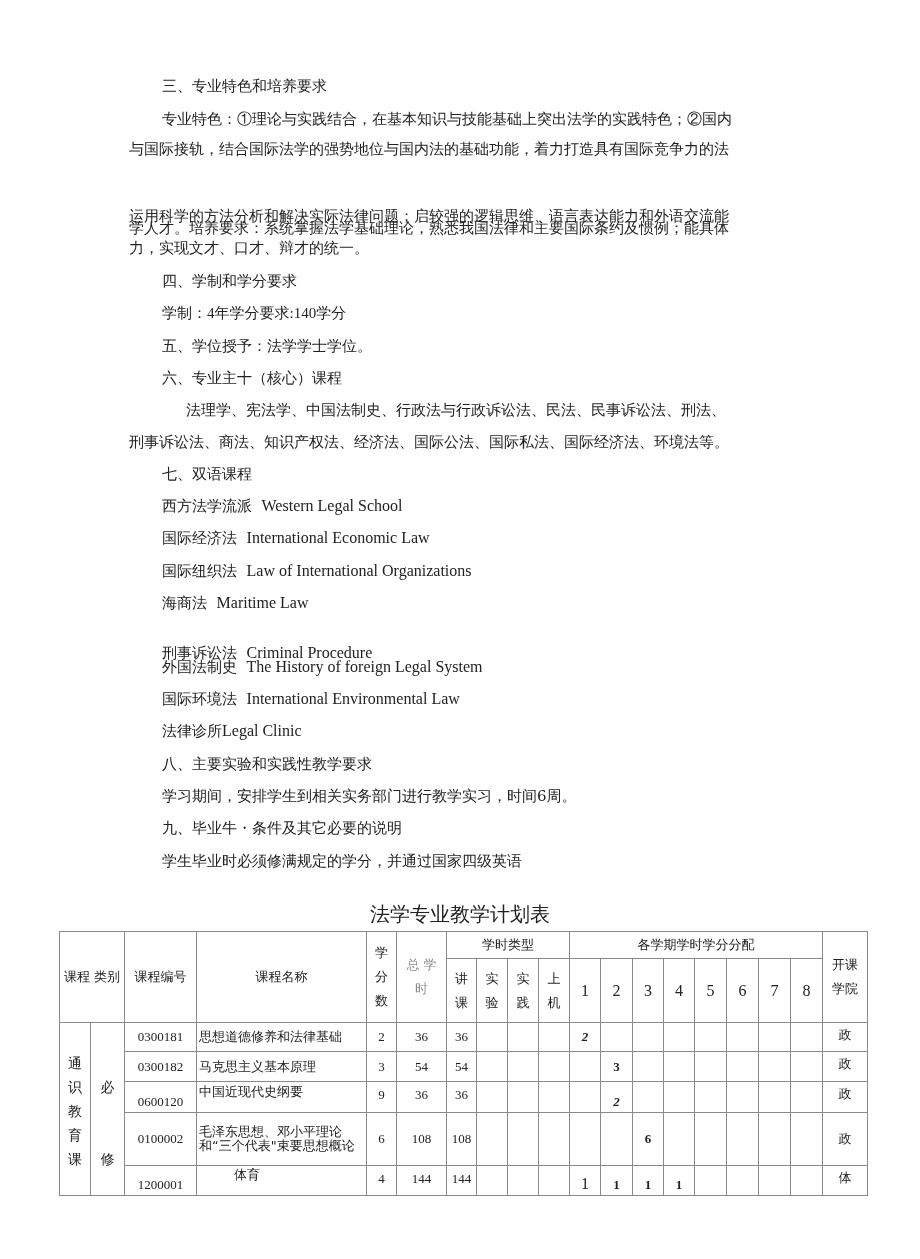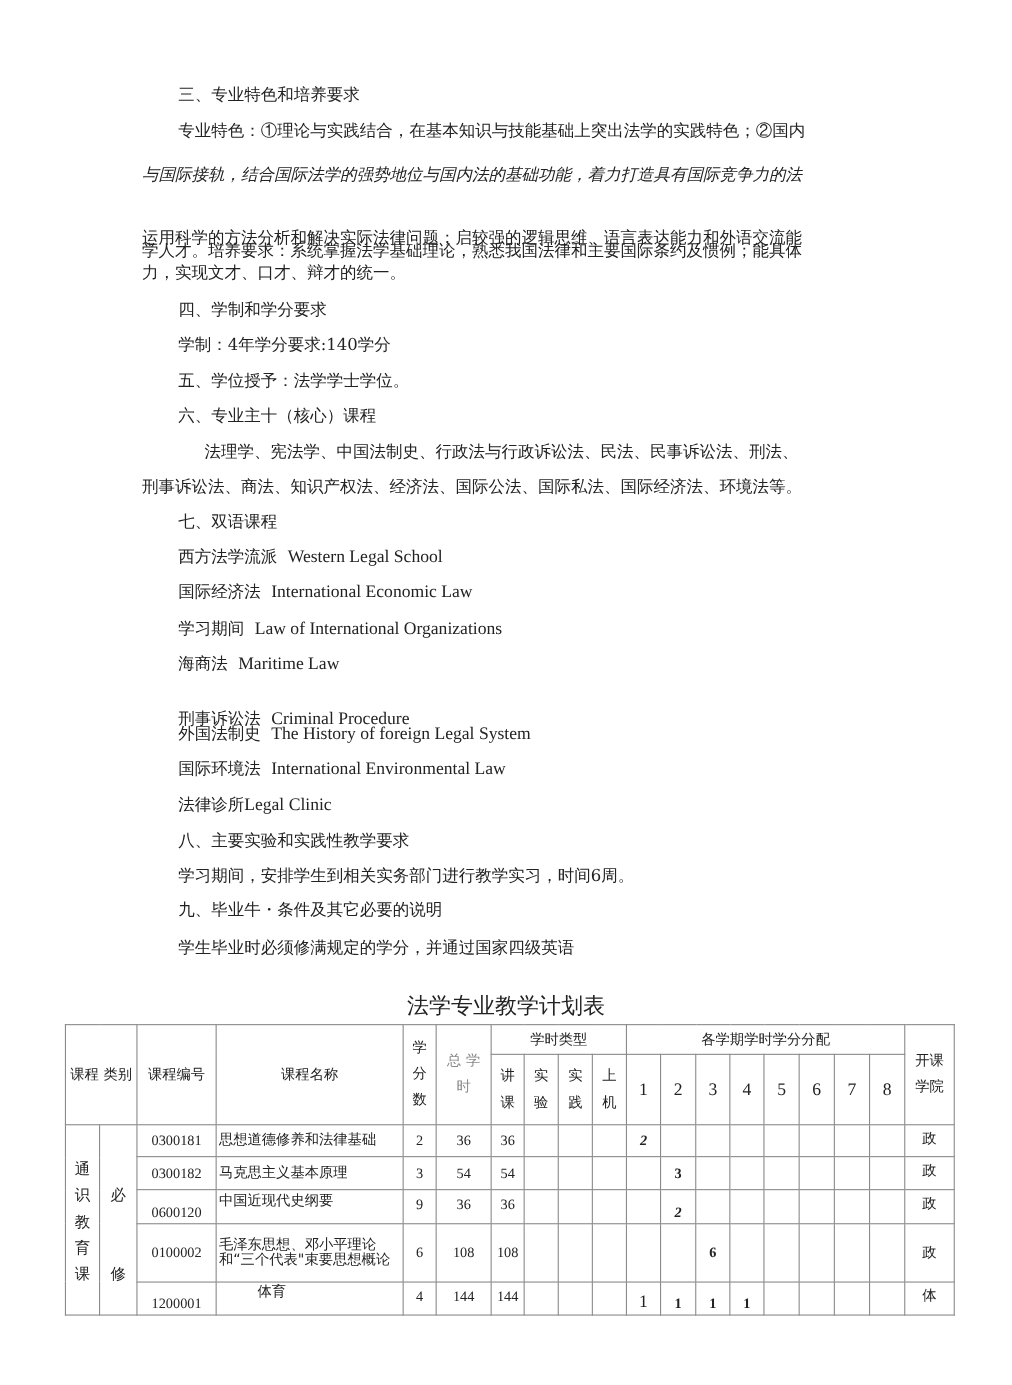--- a/index.html
+++ b/index.html
@@ -22,46 +22,46 @@
   td.top { vertical-align:top; }
   b.it { font-style:italic; font-weight:bold; }
   .vert { display:inline-block; line-height:24px; font-family:"DejaVu Sans","Liberation Sans",sans-serif; font-size:14px; }
   .stack { display:inline-block; line-height:24px; }
 </style>
 </head>
 <body>
 
 <div class="para" style="left:162px; top:76px;">三、专业特色和培养要求</div>
 <div class="para" style="left:162px; top:109px;">专业特色：①理论与实践结合，在基本知识与技能基础上突出法学的实践特色；②国内</div>
-<div class="para" style="left:129px; top:149px;font-style:italic;">与国际接轨，结合国际法学的强势地位与国内法的基础功能，着力打造具有国际竞争力的法</div>
+<div class="para" style="left:129px; top:139px;">与国际接轨，结合国际法学的强势地位与国内法的基础功能，着力打造具有国际竞争力的法</div>
 <div class="para" style="left:129px; top:174px;margin-top:44px;">学人才。培养要求：系统掌握法学基础理论，熟悉我国法律和主要国际条约及惯例；能具体</div>
 <div class="para" style="left:129px; top:206px;">运用科学的方法分析和解决实际法律问题；启较强的逻辑思维、语言表达能力和外语交流能</div>
 <div class="para" style="left:129px; top:238px;">力，实现文才、口才、辩才的统一。</div>
 
 <div class="para" style="left:162px; top:271px;">四、学制和学分要求</div>
-<div class="para" style="left:162px; top:303px;">学制：4年学分要求:140学分</div>
+<div class="para" style="left:162px; top:303px;font-family:Liberation Serif, serif;">学制：4年学分要求:140学分</div>
 
 <div class="para" style="left:162px; top:336px;">五、学位授予：法学学士学位。</div>
 
 <div class="para" style="left:162px; top:368px;">六、专业主十（核心）课程</div>
 <div class="para" style="left:186px; top:400px;">法理学、宪法学、中国法制史、行政法与行政诉讼法、民法、民事诉讼法、刑法、</div>
 <div class="para" style="left:129px; top:432px;">刑事诉讼法、商法、知识产权法、经济法、国际公法、国际私法、国际经济法、环境法等。</div>
 
 <div class="para" style="left:162px; top:464px;">七、双语课程</div>
 
 <div class="para" style="left:162px; top:496px;">
   <span>西方法学流派</span>&nbsp;
   <span class="en">Western Legal School</span>
 </div>
 <div class="para" style="left:162px; top:528px;">
   <span>国际经济法</span>&nbsp;
   <span class="en">International Economic Law</span>
 </div>
 <div class="para" style="left:162px; top:561px;">
-  <span>学习期间</span>&nbsp;
+  <span>国际纽织法</span>&nbsp;
   <span class="en">Law of International Organizations</span>
 </div>
 <div class="para" style="left:162px; top:593px;">
   <span>海商法</span>&nbsp;
   <span class="en">Maritime Law</span>
 </div>
 <div class="para" style="left:162px; top:643px;">
   <span>刑事诉讼法</span>&nbsp;
   <span class="en">Criminal Procedure</span>
 </div>

